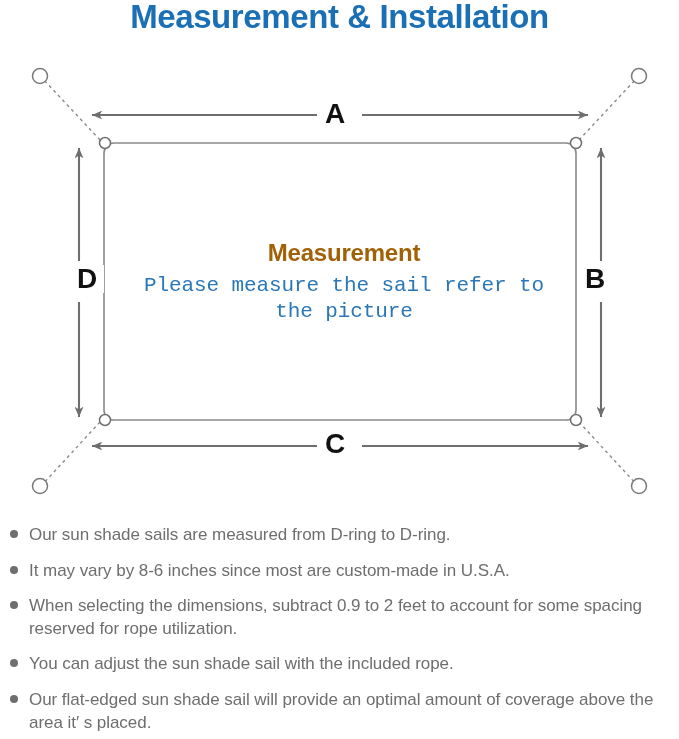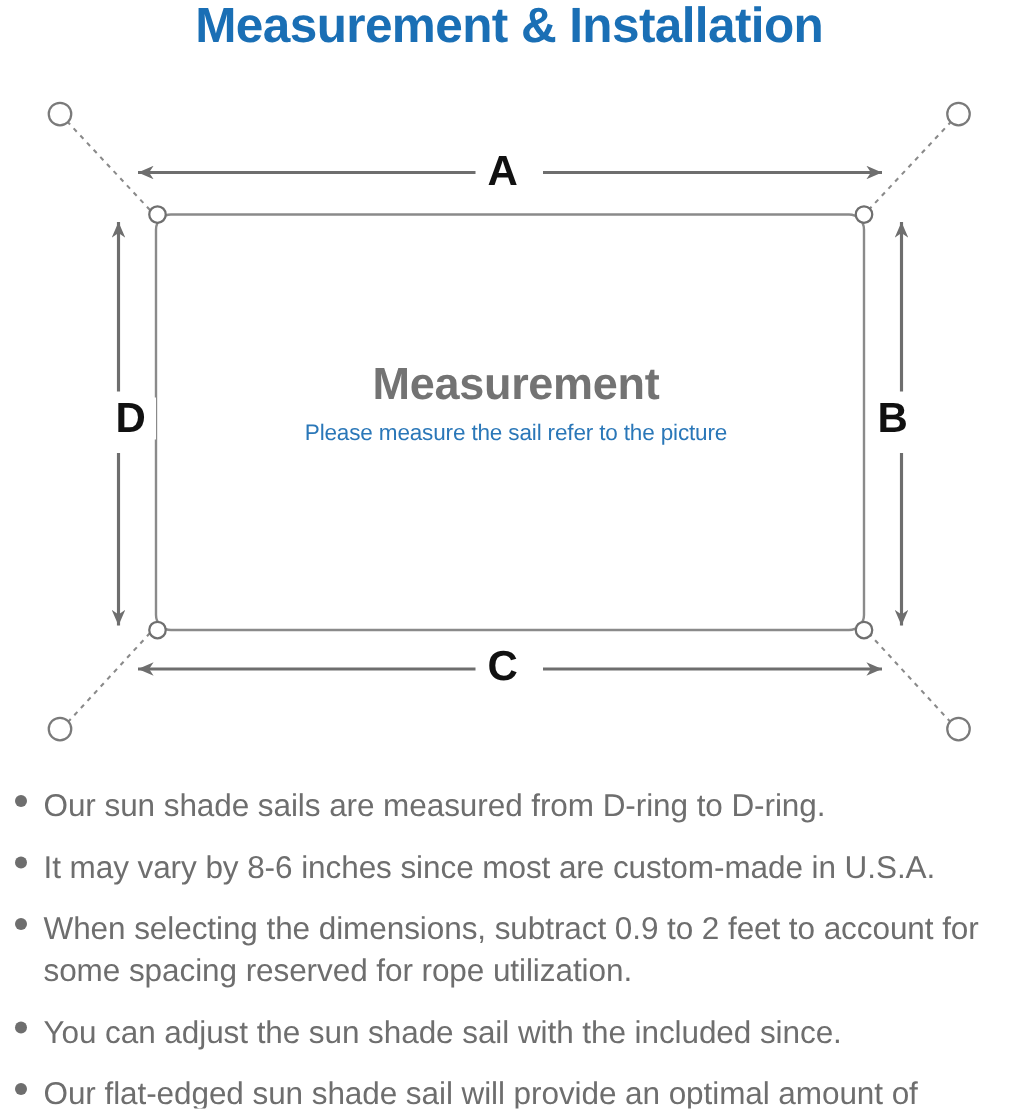--- a/index.html
+++ b/index.html
@@ -68,50 +68,50 @@
   .center-block {
     position: absolute;
     left: 139px;
     top: 240px;
     width: 410px;
     text-align: center;
     pointer-events: none;
   }
   .center-title {
     font-family: "Liberation Sans", sans-serif;
-    font-size: 30px;
+    font-size: 24px;
     font-weight: bold;
-    color: #737373;
+    color: #a16207;
     line-height: 1.1;
     letter-spacing: -0.2px;
   }
   .center-sub {
     margin-top: 7px;
-    font-family: Liberation Sans, sans-serif;
-    font-size: 15px;
+    font-family: Liberation Mono, monospace;
+    font-size: 21px;
     font-weight: normal;
     color: #2a77b8;
     line-height: 1.2;
     letter-spacing: -0.1px;
   }
 
   
   #notes {
     position: absolute;
     left: 10px;
     top: 524px;
     width: 664px;
   }
   .note {
     position: relative;
     display: flex;
     align-items: flex-start;
     margin-bottom: 13px;
     font-family: "Liberation Sans", sans-serif;
-    font-size: 21px;
+    font-size: 17px;
     color: #6e6e6e;
     line-height: 1.33;
     letter-spacing: -0.05px;
   }
   .note:last-child { margin-bottom: 0; }
   .note-bullet {
     flex: 0 0 auto;
     width: 8px;
     height: 8px;
     border-radius: 50%;
@@ -205,21 +205,21 @@
     <div class="note">
       <span class="note-bullet"></span>
       <span class="note-text">It may vary by 8-6 inches since most are custom-made in U.S.A.</span>
     </div>
     <div class="note">
       <span class="note-bullet"></span>
       <span class="note-text">When selecting the dimensions, subtract 0.9 to 2 feet to account for some spacing reserved for rope utilization.</span>
     </div>
     <div class="note">
       <span class="note-bullet"></span>
-      <span class="note-text">You can adjust the sun shade sail with the included since.</span>
+      <span class="note-text">You can adjust the sun shade sail with the included rope.</span>
     </div>
     <div class="note">
       <span class="note-bullet"></span>
       <span class="note-text">Our flat-edged sun shade sail will provide an optimal amount of coverage above the area it′ s placed.</span>
     </div>
   </div>
 
 </div>
 
 </body></html>

